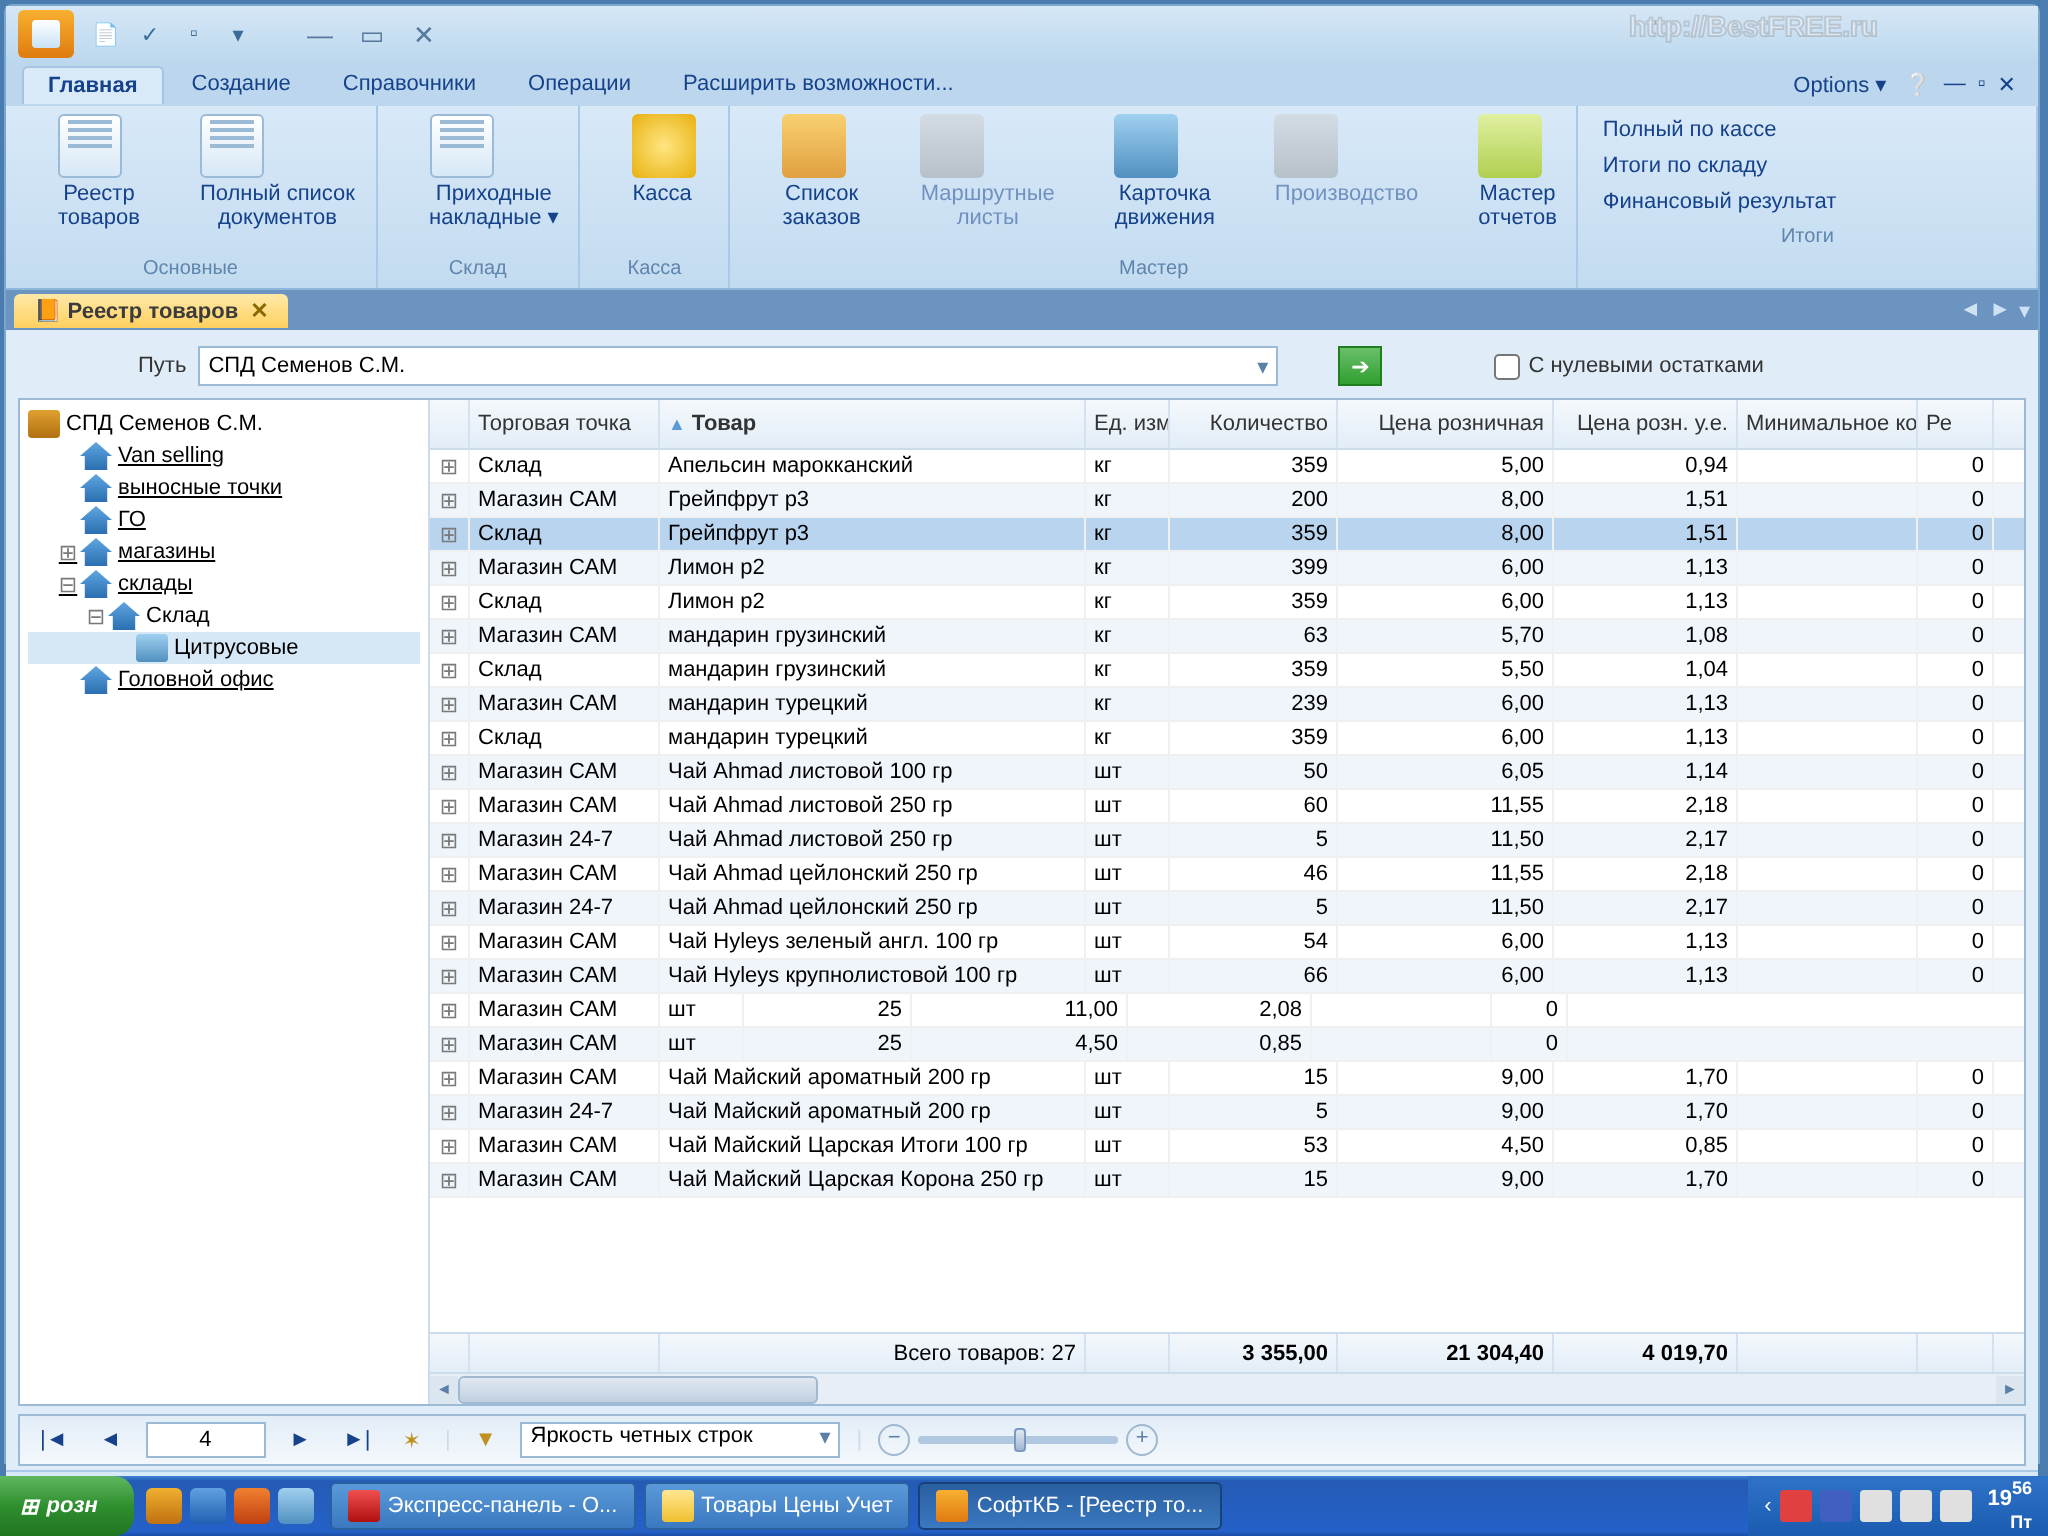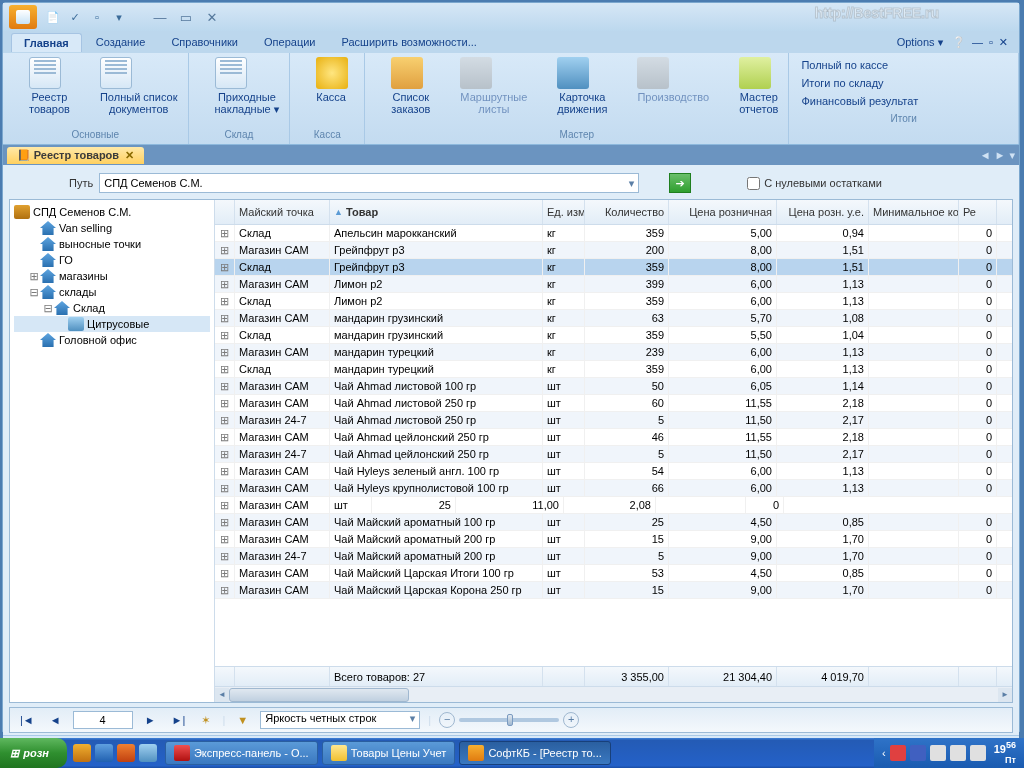--- a/index.html
+++ b/index.html
@@ -57,41 +57,41 @@
 .main { flex:1; display:flex; border:1px solid #9bbad6; background:#fff; overflow:hidden; }
 .tree { width:205px; border-right:1px solid #cddceb; background:#fff; padding:4px; }
 .tree .node { display:flex; align-items:center; padding:1px 0; cursor:pointer; }
 .tree .node .tw { width:12px; text-align:center; color:#7a7a7a; }
 .tree .node .ic { width:16px; height:14px; margin-right:3px; }
 .tree .ic.company { background:linear-gradient(#e0a030,#b07010); border-radius:2px; }
 .tree .ic.house { background:linear-gradient(#5ea5e0,#2a70b0); clip-path:polygon(50% 0,100% 50%,85% 50%,85% 100%,15% 100%,15% 50%,0 50%); }
 .tree .ic.folder { background:linear-gradient(#ffe790,#f0c030); border-radius:2px; }
 .tree .ic.folder.blue { background:linear-gradient(#a0d0f0,#5090c0); }
 .tree .node.sel { background:#d6e7f6; }
-.tree .lvl1 { padding-left:14px; }
+.tree .lvl1 { padding-left:14px;text-decoration:underline; }
 .tree .lvl2 { padding-left:28px; }
 .tree .lvl3 { padding-left:42px; }
 
 .gridwrap { flex:1; display:flex; flex-direction:column; }
 .gridhead { display:flex; background:linear-gradient(#f4f8fc,#e2edf7); border-bottom:1px solid #cddceb; }
 .gridhead .hc { padding:6px 4px; border-right:1px solid #d4e1ee; color:#333; display:flex; align-items:center; white-space:nowrap; overflow:hidden; }
 .gridhead .hc.sort { font-weight:bold; }
 .gridhead .hc.sort::before { content:"▲"; color:#5b9bd5; margin-right:3px; font-size:9px; }
 .gridbody { flex:1; overflow-y:auto; }
 .gr { display:flex; height:17px; align-items:center; border-bottom:1px solid #f0f0f0; }
 .gr.odd { background:#f0f5fb; }
 .gr.sel { background:#b8d4ee; }
 .gc { padding:0 4px; border-right:1px solid #f0f0f0; white-space:nowrap; overflow:hidden; height:100%; display:flex; align-items:center; }
 .gc.num { justify-content:flex-end; }
 .gc.exp { color:#7a7a7a; justify-content:center; }
 .c-expand{width:20px}.c-spot{width:95px}.c-prod{width:213px}.c-unit{width:42px}.c-qty{width:84px}.c-price{width:108px}.c-priceue{width:92px}.c-minqty{width:90px}.c-r{width:38px}
 .summary { display:flex; background:linear-gradient(#f4f8fc,#e2edf7); border-top:1px solid #cddceb; height:20px; align-items:center; }
 .sc { padding:0 4px; border-right:1px solid #d4e1ee; height:100%; display:flex; align-items:center; }
-.sc.num { justify-content:flex-end; font-weight:normal; }
-.sc .lbl { width:100%; }
+.sc.num { justify-content:flex-end; font-weight:bold; }
+.sc .lbl { text-align:right; width:100%; }
 
 .hscroll { height:16px; background:#e8eef5; border-top:1px solid #cddceb; position:relative; }
 .hscroll .thumb { position:absolute; left:14px; top:1px; width:180px; height:14px; background:linear-gradient(#e0e8f0,#c0d0e0); border:1px solid #a0b8d0; border-radius:3px; }
 .hscroll::before,.hscroll::after { content:"◄"; position:absolute; top:1px; width:14px; height:14px; background:#dce6f0; font-size:8px; text-align:center; line-height:14px; color:#5b7fa6; }
 .hscroll::before { left:0; }
 .hscroll::after { content:"►"; right:0; }
 
 .pager { height:26px; margin-top:4px; background:linear-gradient(#e2edf7,#f4f8fc); border:1px solid #9bbad6; display:flex; align-items:center; padding:0 6px; gap:8px; }
 .pager .pbtn { color:#15428b; cursor:pointer; padding:2px 4px; }
 .pager .pnum { width:60px; height:18px; border:1px solid #9bbad6; background:#fff; text-align:center; }
@@ -285,21 +285,21 @@
         <div class="node lvl1">
             <span class="tw"></span>
             <span class="ic house"></span>
             <span>Головной офис</span>
           </div>
       </div>
 
       <div class="gridwrap">
         <div class="gridhead">
           <div class="hc c-expand"></div>
-          <div class="hc c-spot">Майский точка</div>
+          <div class="hc c-spot">Торговая точка</div>
           <div class="hc c-prod sort">Товар</div>
           <div class="hc c-unit">Ед. измер.</div>
           <div class="hc c-qty" style="justify-content:flex-end">Количество</div>
           <div class="hc c-price" style="justify-content:flex-end">Цена розничная</div>
           <div class="hc c-priceue" style="justify-content:flex-end">Цена розн. у.е.</div>
           <div class="hc c-minqty">Минимальное кол-во</div>
           <div class="hc c-r">Ре</div>
         </div>
         <div class="gridbody" id="gridbody">
             <div class="gr">
@@ -484,21 +484,20 @@
 <div class="gc c-unit">шт</div>
 <div class="gc c-qty num">25</div>
 <div class="gc c-price num">11,00</div>
 <div class="gc c-priceue num">2,08</div>
 <div class="gc c-minqty num"></div>
 <div class="gc c-r num">0</div>
             </div>
             <div class="gr odd">
               <div class="gc c-expand exp">⊞</div>
 <div class="gc c-spot">Магазин САМ</div>
-<div class="gc c-prod">Чай Майский ароматный 100 гр</div>
 <div class="gc c-unit">шт</div>
 <div class="gc c-qty num">25</div>
 <div class="gc c-price num">4,50</div>
 <div class="gc c-priceue num">0,85</div>
 <div class="gc c-minqty num"></div>
 <div class="gc c-r num">0</div>
             </div>
             <div class="gr">
               <div class="gc c-expand exp">⊞</div>
 <div class="gc c-spot">Магазин САМ</div>

